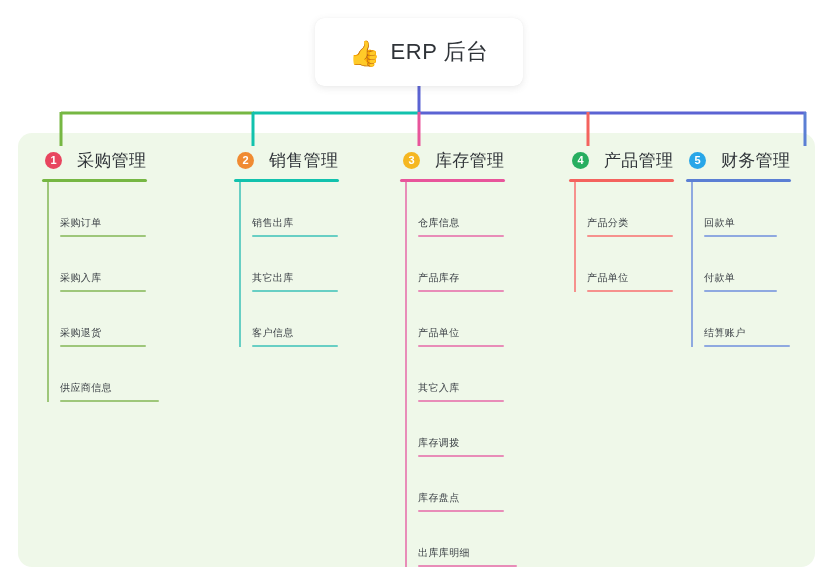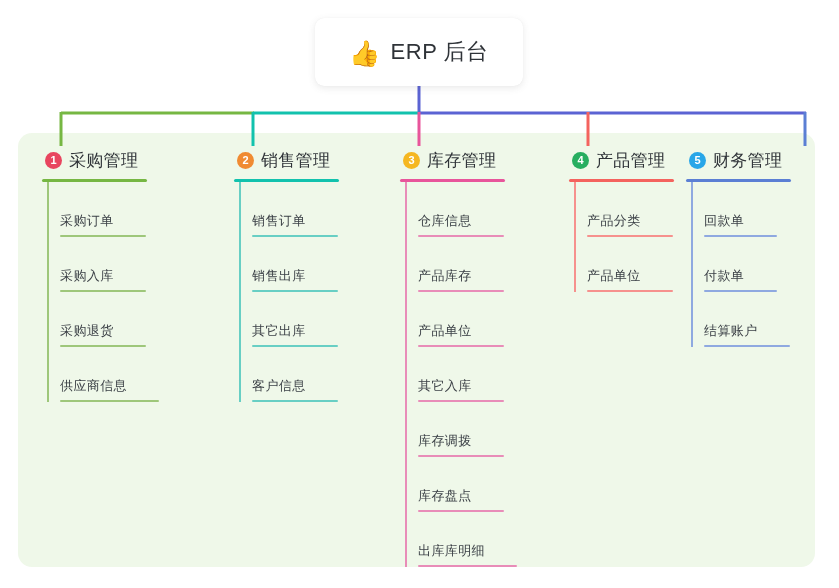--- a/index.html
+++ b/index.html
@@ -95,20 +95,21 @@
     font-size: 11px;
     line-height: 17px;
     text-align: center;
     font-weight: 600;
     flex: 0 0 auto;
   }
   .col-title {
     font-size: 17px;
     color: #2f3338;
     letter-spacing: 0.3px;
+    margin-left: 8px;
   }
   .head-rule {
     height: 3px;
     border-radius: 2px;
     margin-top: 7px;
   }
 
   .leaves {
     position: relative;
     margin-top: 0;
@@ -122,21 +123,21 @@
   }
   .leaf {
     position: relative;
     height: 55px;
     display: flex;
     flex-direction: column;
     justify-content: flex-end;
     padding-left: 18px;
   }
   .leaf-text {
-    font-size: 13px;
+    font-size: 10px;
     color: #3a3f45;
     letter-spacing: 0.4px;
     padding-bottom: 5px;
     white-space: nowrap;
   }
   .leaf-rule {
     height: 1.6px;
     border-radius: 1px;
   }
 </style>
@@ -196,24 +197,20 @@
 
   <div class="column" style="left:234px; top:148px; width:150px;">
     <div class="col-head">
       <span class="badge" style="background: rgb(240, 139, 50);">2</span>
       <span class="col-title">销售管理</span>
     </div>
     <div class="head-rule" style="width: 105px; background: rgb(18, 194, 173);"></div>
     <div class="leaves">
       <div class="spine" style="background: rgb(104, 207, 196);"></div>
       <div class="leaf">
-        <span class="leaf-text">销售订单</span>
-        <div class="leaf-rule" style="width: 86px; background: rgb(104, 207, 196);"></div>
-      </div>
-      <div class="leaf">
         <span class="leaf-text">销售出库</span>
         <div class="leaf-rule" style="width: 86px; background: rgb(104, 207, 196);"></div>
       </div>
       <div class="leaf">
         <span class="leaf-text">其它出库</span>
         <div class="leaf-rule" style="width: 86px; background: rgb(104, 207, 196);"></div>
       </div>
       <div class="leaf">
         <span class="leaf-text">客户信息</span>
         <div class="leaf-rule" style="width: 86px; background: rgb(104, 207, 196);"></div>

